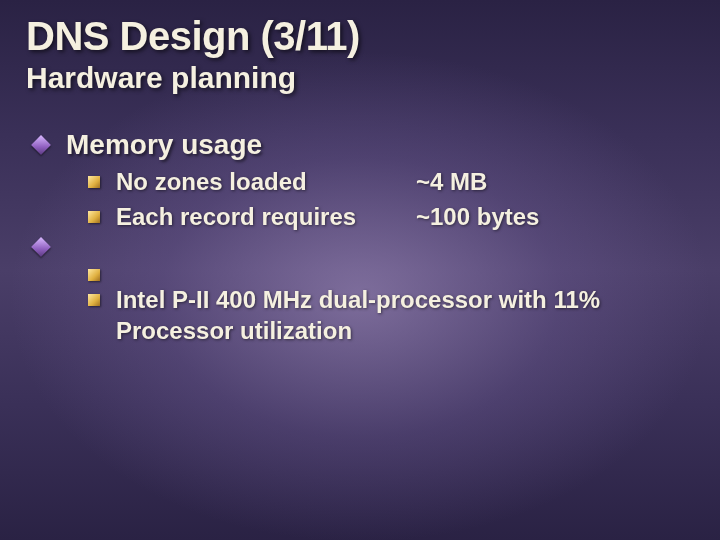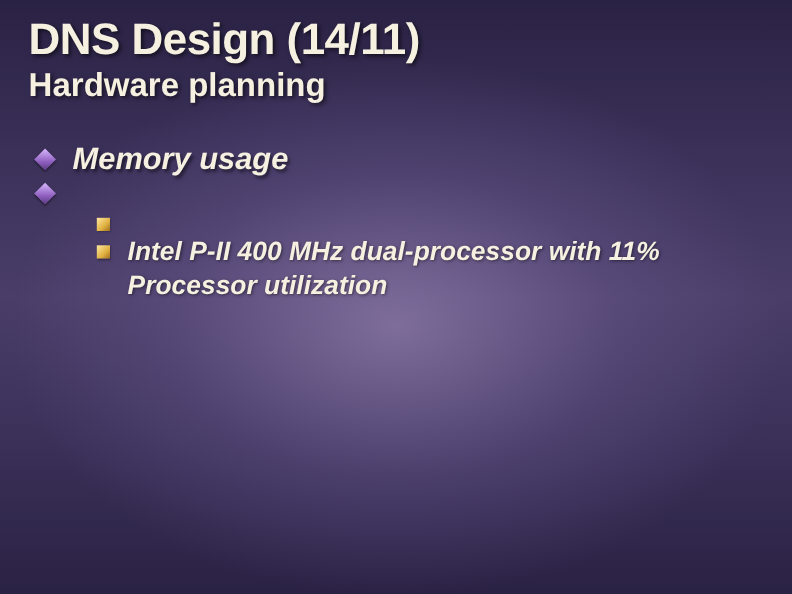--- a/index.html
+++ b/index.html
@@ -22,21 +22,20 @@
   }
   .subtitle {
     font-size: 30px;
     font-weight: bold;
     text-shadow: 2px 2px 4px rgba(0,0,0,0.6);
     margin-bottom: 34px;
   }
   .section {
     margin-left: 8px;
     margin-bottom: 8px;
-    font-style: italic;
   }
   .sec-head {
     display: flex;
     align-items: center;
     font-size: 28px;
     font-weight: bold;
     text-shadow: 2px 2px 3px rgba(0,0,0,0.5);
     margin-bottom: 6px;
   }
   .diamond {
@@ -83,27 +82,39 @@
     margin-left: 30px;
     display: flex;
     align-items: flex-start;
     margin-top: 2px;
     margin-bottom: 2px;
   }
 </style>
 </head>
 <body>
 
-<div class="title">DNS Design (14/11)</div>
+<div class="title">DNS Design (3/11)</div>
 <div class="subtitle">Hardware planning</div>
 
 <div class="section">
   <div class="sec-head">
     <span class="diamond"></span>
     <span>Memory usage</span>
+  </div>
+  <div class="items">
+    <div class="row twocol">
+      <span class="sq"></span>
+      <span class="txt">No zones loaded</span>
+      <span class="val">~4 MB</span>
+    </div>
+    <div class="row twocol">
+      <span class="sq"></span>
+      <span class="txt">Each record requires</span>
+      <span class="val">~100 bytes</span>
+    </div>
   </div>
 </div>
 
 <div class="section">
   <div class="sec-head">
     <span class="diamond"></span>
   </div>
   <div class="items">
     <div class="row">
       <span class="sq"></span>

